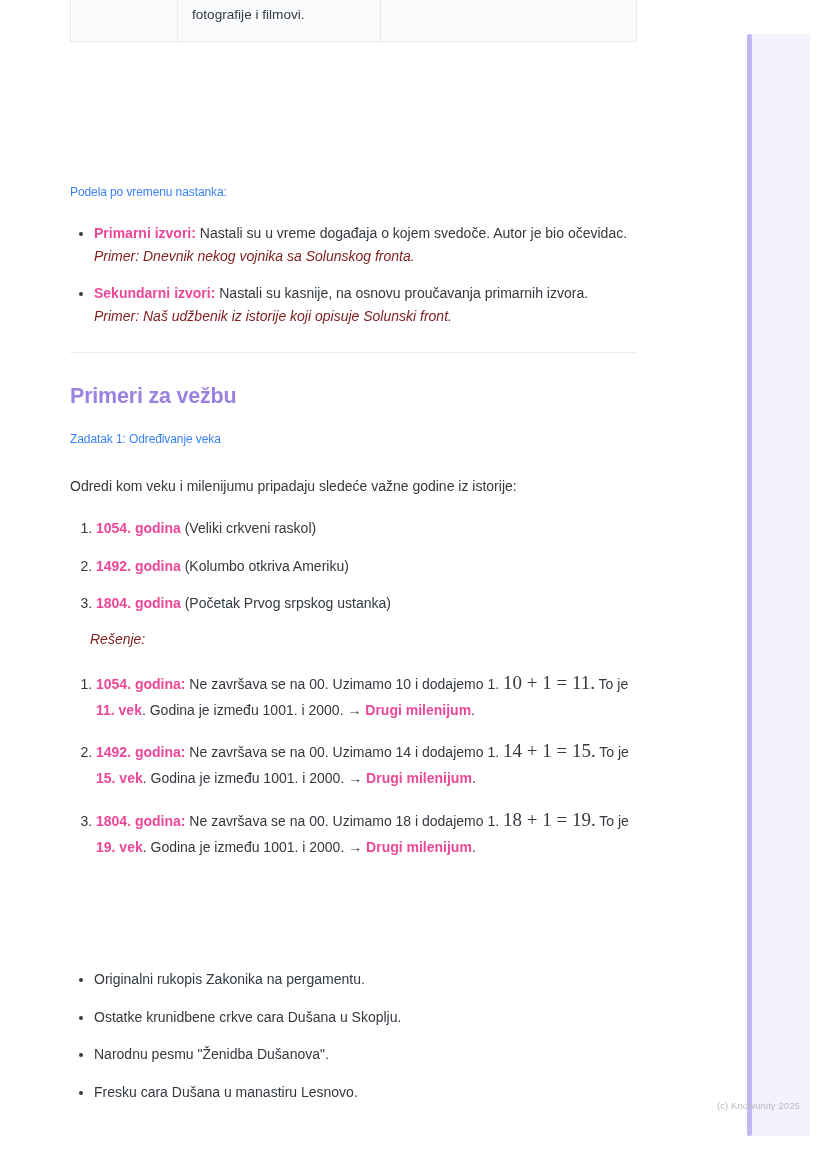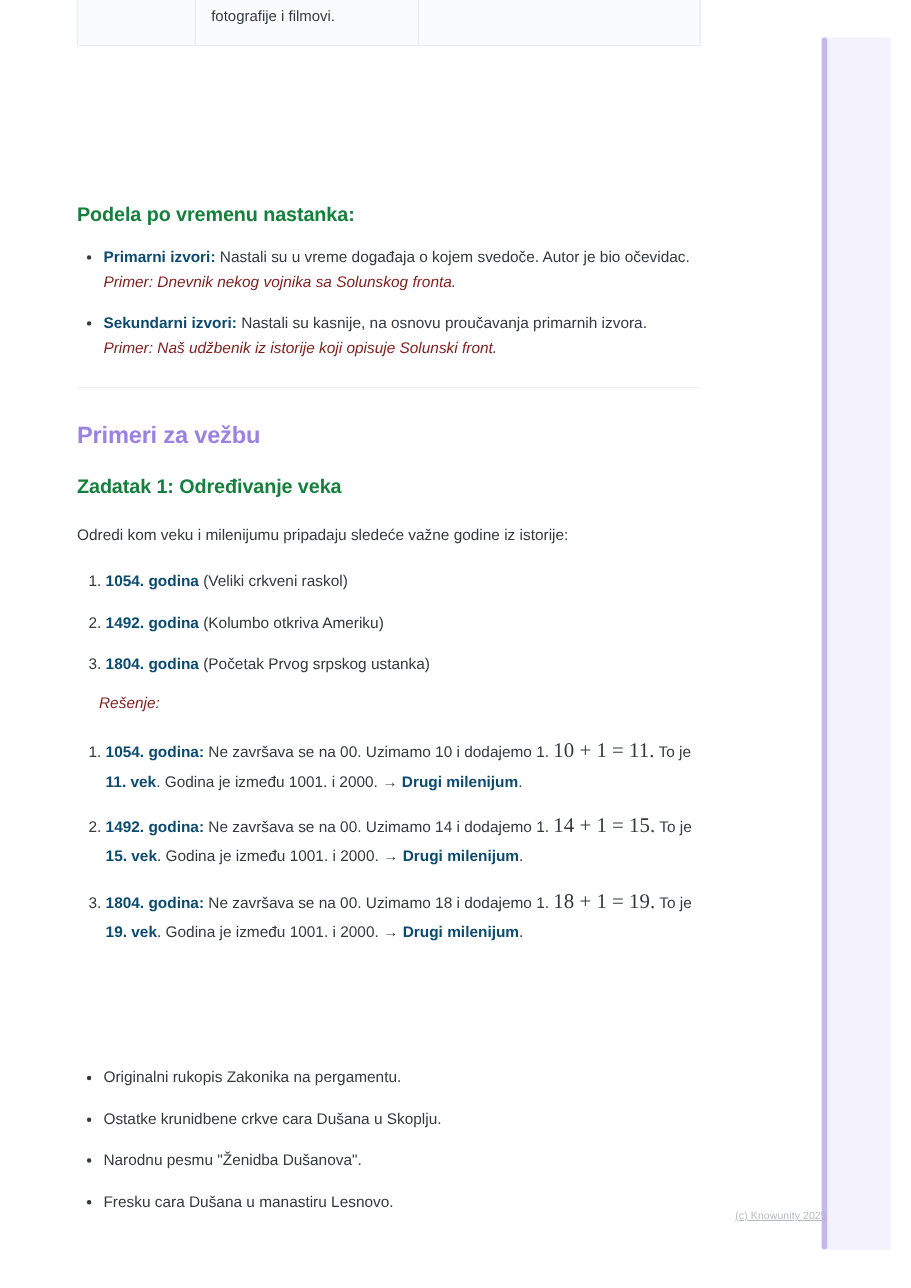--- a/index.html
+++ b/index.html
@@ -70,23 +70,23 @@
   }
   table.doc-table td.c1 { width: 107px; }
   table.doc-table td.c2 { width: 203px; }
   table.doc-table td.c3 { width: 256px; }
 
   
   .blk { position: absolute; left: 70px; width: 566px; }
 
   h4.sub {
     margin: 0;
-    font-size: 18px;
-    font-weight: 700;
-    color: #15803d;
+    font-size: 12px;
+    font-weight: 400;
+    color: #3b82f6;
     letter-spacing: -0.1px;
   }
 
   h2.section {
     margin: 0;
     font-size: 21.5px;
     font-weight: 700;
     color: #9b82e0;
     letter-spacing: -0.2px;
   }
@@ -116,42 +116,41 @@
     line-height: 1.62;
     color: #33393f;
   }
   ul.bul li { margin-bottom: 15px; list-style-type: disc; }
   ul.bul li:last-child { margin-bottom: 0; }
   ol.num { padding-left: 26px; }
   ol.num li { margin-bottom: 15px; }
   ol.num li:last-child { margin-bottom: 0; }
   ul.bul li::marker, ol.num li::marker { color: #33393f; }
 
-  b, strong { font-weight: 700; color: #0c4a6e; }
+  b, strong { font-weight: 700; color: #ec4899; }
   i, em { font-style: italic; color: #7f1d1d; }
 
   .mth {
     font-family: "Liberation Serif", "DejaVu Serif", serif;
     font-size: 19px;
     font-style: normal;
     color: #33393f;
   }
   .arrow { font-size: 14px; }
 
   
   #footer {
     position: absolute;
     left: 620px;
     top: 1100px;
     width: 180px;
-    text-align: center;
+    text-align: right;
     font-size: 9.5px;
     color: #b6bbc0;
     letter-spacing: 0.1px;
-    text-decoration: underline;
   }
 </style>
 </head>
 <body>
 
 <div id="right-strip"></div>
 <div id="right-strip-rail"></div>
 
 <div id="page">
 

